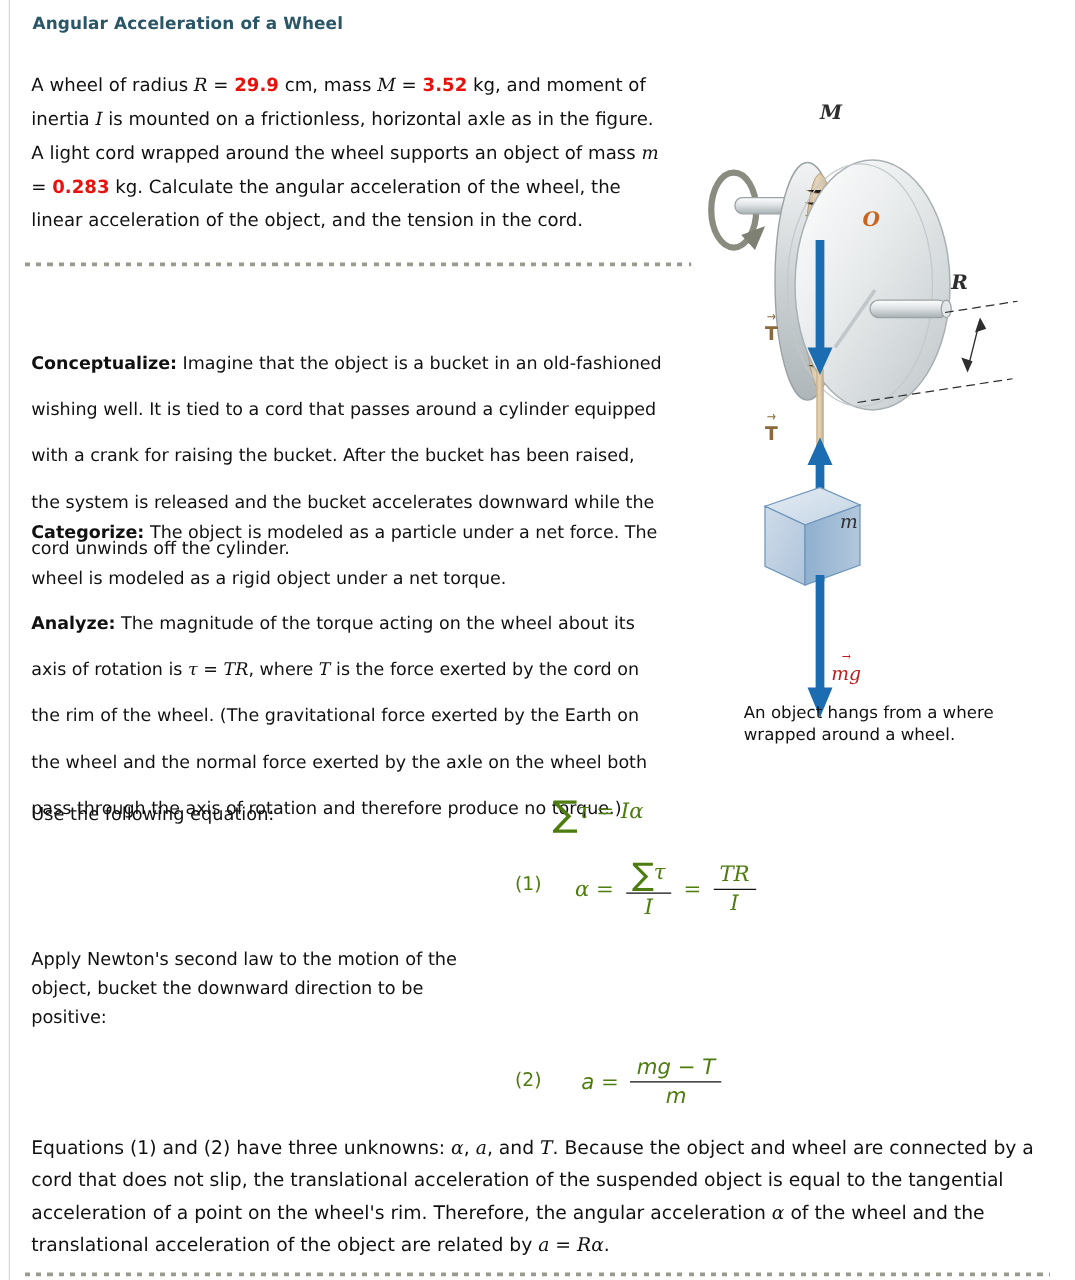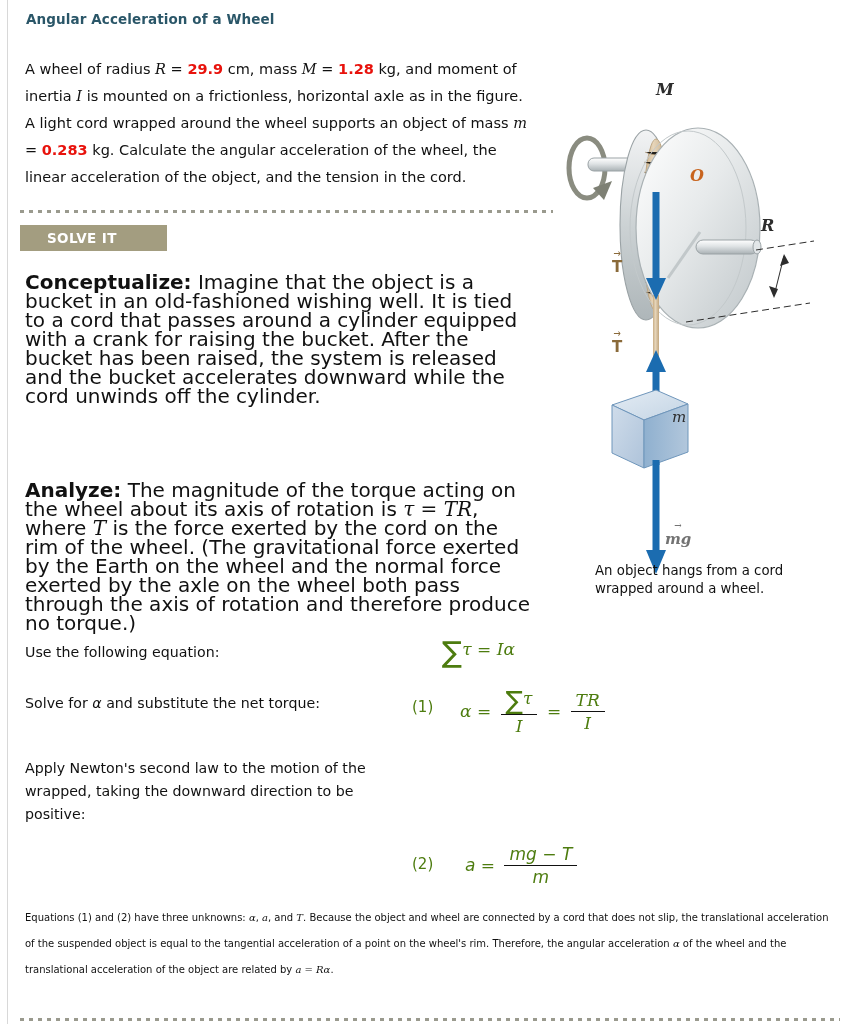--- a/index.html
+++ b/index.html
@@ -42,21 +42,21 @@
   .solveit{
     position:absolute;left:20px;top:225px;width:147px;height:26px;
     background:#a39d80;color:#ffffff;
     font-size:13.5px;font-weight:bold;letter-spacing:.4px;
     display:flex;align-items:center;
     padding-left:27px;box-sizing:border-box;
   }
 
   .para{
     position:absolute;left:25px;width:505px;
-    font-size:20px;line-height:19px;color:#111;
+    font-size:14px;line-height:37px;color:#111;
   }
   #p-conceptualize{top:273px;}
   #p-categorize{top:408px;}
   #p-analyze{top:481px;}
   .lead{font-weight:bold;}
 
   
   .eqlabel{
     position:absolute;left:25px;width:345px;
     font-size:14.2px;line-height:23px;color:#111;
@@ -83,102 +83,101 @@
 
   #eq0{left:442px;top:637px;font-size:17px;}
   #eq1-num{left:412px;top:698px;font-size:15px;font-family:"DejaVu Sans","Liberation Sans",sans-serif;}
   #eq1{left:460px;top:688px;font-size:17px;}
   #eq2{left:440px;top:752px;font-size:17px;}
   #eq2b-num{left:412px;top:855px;font-size:15px;font-family:"DejaVu Sans","Liberation Sans",sans-serif;}
   #eq2b{left:465px;top:845px;font-size:17px;}
 
   .closing{
     position:absolute;left:25px;top:905px;width:810px;
-    font-size:10px;line-height:26px;color:#111;
+    font-size:15px;line-height:26px;color:#111;
   }
 
   
   .figure{position:absolute;left:560px;top:60px;width:300px;height:540px;}
   .fig-caption{
     position:absolute;left:595px;top:562px;width:230px;
     font-size:13.3px;line-height:18px;color:#111;
   }
   .fig-label{
     position:absolute;font-family:"DejaVu Serif","Liberation Serif",serif;
     font-style:italic;font-weight:bold;color:#2d2d2d;font-size:16px;
   }
   #lbl-M{left:656px;top:80px;}
   #lbl-O{left:690px;top:166px;color:#c8641e;}
   #lbl-R{left:761px;top:216px;}
   #lbl-m{left:672px;top:408px;font-weight:normal;font-size:15px;}
   #lbl-T1{left:612px;top:258px;color:#8a6a3a;font-size:15px;font-weight:bold;
           font-family:"DejaVu Sans","Liberation Sans",sans-serif;font-style:normal;}
   #lbl-T2{left:612px;top:338px;color:#8a6a3a;font-size:15px;font-weight:bold;
           font-family:"DejaVu Sans","Liberation Sans",sans-serif;font-style:normal;}
-  #lbl-mg{left:638px;top:530px;color:#737373;font-size:15px;font-weight:bold;}
+  #lbl-mg{left:638px;top:530px;color:#b91c1c;font-size:15px;font-weight:normal;}
   .vecbar{position:relative;}
   .vecbar::after{
     content:"→";position:absolute;left:50%;top:-11px;transform:translateX(-50%) scaleX(.8);
     font-size:11px;font-style:normal;font-weight:normal;
   }
 </style>
 </head>
 <body>
 
 <div class="page">
 
   <div class="left-rule"></div>
 
   <div class="title">Angular Acceleration of a Wheel</div>
 
   <div class="prob-text">
     A wheel of radius <span class="mi">R</span> =
     <span class="red">29.9</span> cm,
     mass <span class="mi">M</span> =
-    <span class="red">1.28</span> kg,
+    <span class="red">3.52</span> kg,
     and moment of inertia <span class="mi">I</span> is mounted on a
     frictionless, horizontal axle as in the figure. A light cord wrapped around the wheel supports an object of mass
     <span class="mi">m</span> =
     <span class="red">0.283</span> kg.
     Calculate the angular acceleration of the wheel, the linear acceleration of the object, and the tension in the cord.
   </div>
 
   <div class="dots" id="dots-top"></div>
 
-  <div class="solveit">SOLVE IT</div>
 
   <div class="para" id="p-conceptualize"><span class="lead">Conceptualize:</span><span> Imagine that the object is a bucket in an old-fashioned wishing well. It is tied to a cord that passes around a cylinder equipped with a crank for raising the bucket. After the bucket has been raised, the system is released and the bucket accelerates downward while the cord unwinds off the cylinder.</span></div>
 
+  <div class="para" id="p-categorize"><span class="lead">Categorize:</span><span> The object is modeled as a particle under a net force. The wheel is modeled as a rigid object under a net torque.</span></div>
 
   <div class="para" id="p-analyze"><span class="lead">Analyze:</span><span> The magnitude of the torque acting on the wheel about its axis of rotation is </span><span class="mi">τ = TR</span><span>, where </span><span class="mi">T</span><span> is the force exerted by the cord on the rim of the wheel. (The gravitational force exerted by the Earth on the wheel and the normal force exerted by the axle on the wheel both pass through the axis of rotation and therefore produce no torque.)</span></div>
 
   <div class="eqlabel" id="lab1">Use the following equation:</div>
   <div class="eqbox" id="eq0">
     <span class="sum">∑</span><span class="it">τ</span>
     <span>=</span>
     <span class="it">Iα</span>
   </div>
 
-  <div class="eqlabel" id="lab2"><span>Solve for </span><span class="sans-it">α</span><span> and substitute the net torque:</span></div>
   <div class="eqbox" id="eq1-num">(1)</div>
   <div class="eqbox" id="eq1">
     <span class="it">α</span>
     <span>=</span>
     <span class="frac">
       <span class="num"><span class="sum" style="font-size:26px;vertical-align:-5px;">∑</span><span class="it">τ</span></span>
       <span class="den it">I</span>
     </span>
     <span>=</span>
     <span class="frac">
       <span class="num it">TR</span>
       <span class="den it">I</span>
     </span>
   </div>
 
-  <div class="eqlabel" id="lab3">Apply Newton's second law to the motion of the wrapped, taking the downward direction to be positive:</div>
+  <div class="eqlabel" id="lab3">Apply Newton's second law to the motion of the object, bucket the downward direction to be positive:</div>
 
   <div class="eqbox" id="eq2b-num">(2)</div>
   <div class="eqbox" id="eq2b">
     <span class="sans-it">a</span>
     <span>=</span>
     <span class="frac">
       <span class="num sans-it">mg − T</span>
       <span class="den sans-it">m</span>
     </span>
   </div>
@@ -307,15 +306,15 @@
     
     <span class="fig-label" id="lbl-M" style="left:96px;top:20px;position:absolute;">M</span>
     <span class="fig-label" id="lbl-O" style="left:130px;top:106px;position:absolute;">O</span>
     <span class="fig-label" id="lbl-R" style="left:201px;top:156px;position:absolute;">R</span>
     <span class="fig-label" id="lbl-m" style="left:112px;top:348px;position:absolute;font-weight:normal;">m</span>
     <span class="fig-label vecbar" id="lbl-T1" style="left:52px;top:198px;position:absolute;">T</span>
     <span class="fig-label vecbar" id="lbl-T2" style="left:52px;top:278px;position:absolute;">T</span>
     <span class="fig-label vecbar" id="lbl-mg" style="left:105px;top:470px;position:absolute;">mg</span>
   </div>
 
-  <div class="fig-caption">An object hangs from a cord wrapped around a wheel.</div>
+  <div class="fig-caption">An object hangs from a where wrapped around a wheel.</div>
 
 </div>
 
 </body></html>

